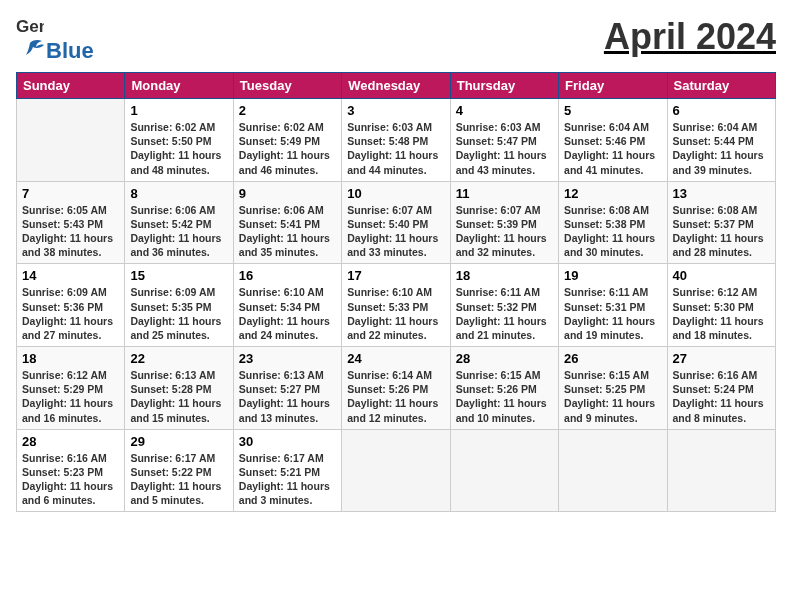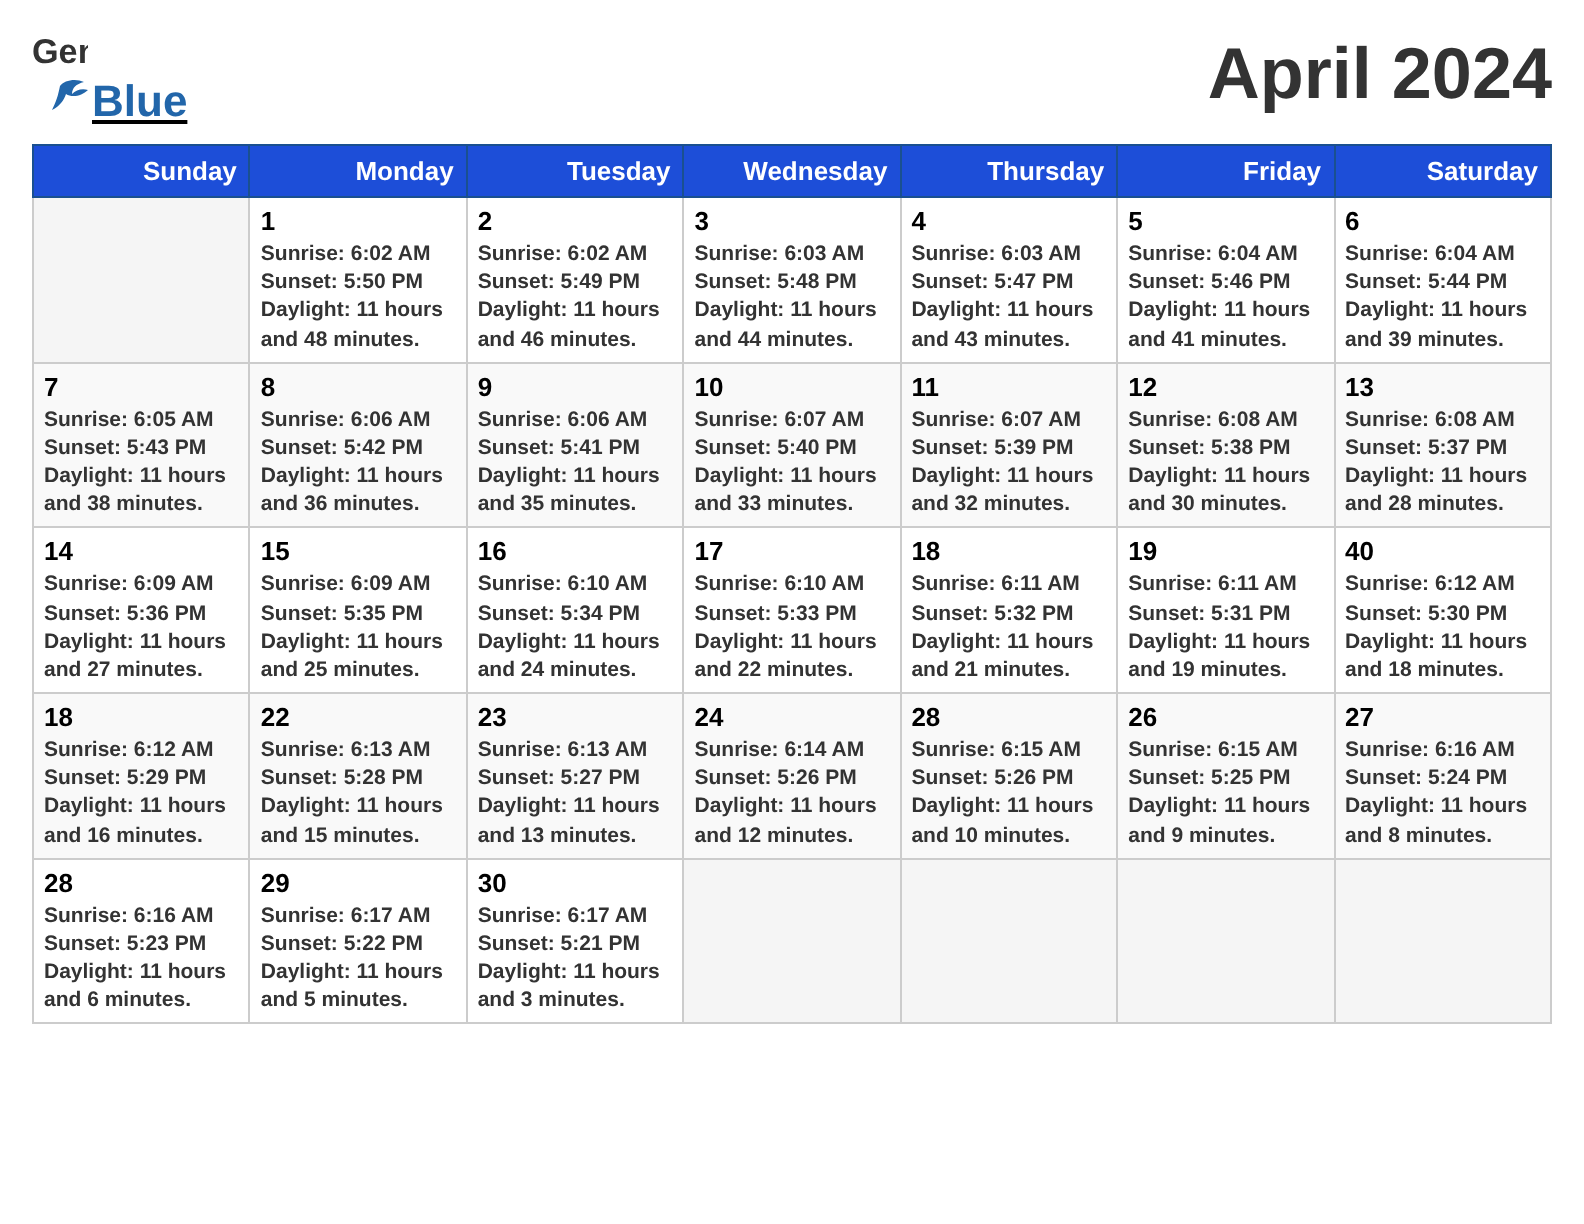--- a/index.html
+++ b/index.html
@@ -25,39 +25,40 @@
       display: flex;
       align-items: center;
       gap: 2px;
     }
     .logo-bird {
       width: 28px;
       height: 22px;
     }
     .title-area {
       text-align: right;
+      text-decoration: underline;
     }
     .month-title {
       font-size: 36px;
       font-weight: bold;
       color: #333;
     }
     .location-title {
       font-size: 17px;
       color: #555;
     }
     .calendar {
       width: 100%;
       border-collapse: collapse;
       font-size: 11px;
     }
     .calendar th {
-      background-color: #1d4ed8;
+      background-color: #be185d;
       color: #fff;
-      text-align: right;
+      text-align: left;
       padding: 5px 6px;
       font-size: 13px;
       font-weight: bold;
       border: 1px solid #1a5090;
     }
     .calendar td {
       border: 1px solid #ccc;
       vertical-align: top;
       padding: 4px 5px;
       width: 108px;
@@ -86,21 +87,21 @@
 </head>
 <body>
 
 <div class="header-area">
   <div class="logo">
     <div class="logo-text-row">
       <svg class="logo-bird" viewBox="0 0 36 28" xmlns="http://www.w3.org/2000/svg">
         <text x="0" y="20" font-size="22" font-weight="bold" fill="#333" font-family="Arial">General</text>
       </svg>
     </div>
-    <div style="display:flex;align-items:center;gap:2px;text-decoration:underline;">
+    <div style="display:flex;align-items:center;gap:2px;">
       <svg width="28" height="24" viewBox="0 0 28 24" xmlns="http://www.w3.org/2000/svg">
         <path d="M14,4 C16,1 22,0 26,2 C22,3 20,5 20,8 C22,6 25,5 28,6 C25,9 20,10 17,8 C16,11 14,14 10,16 C12,12 13,9 14,4 Z" fill="#2266aa"></path>
       </svg>
       <span style="font-size:22px;font-weight:bold;color:#2266aa;">Blue</span>
     </div>
   </div>
   <div class="title-area">
     <div class="month-title">April 2024</div>
   </div>
 </div>

